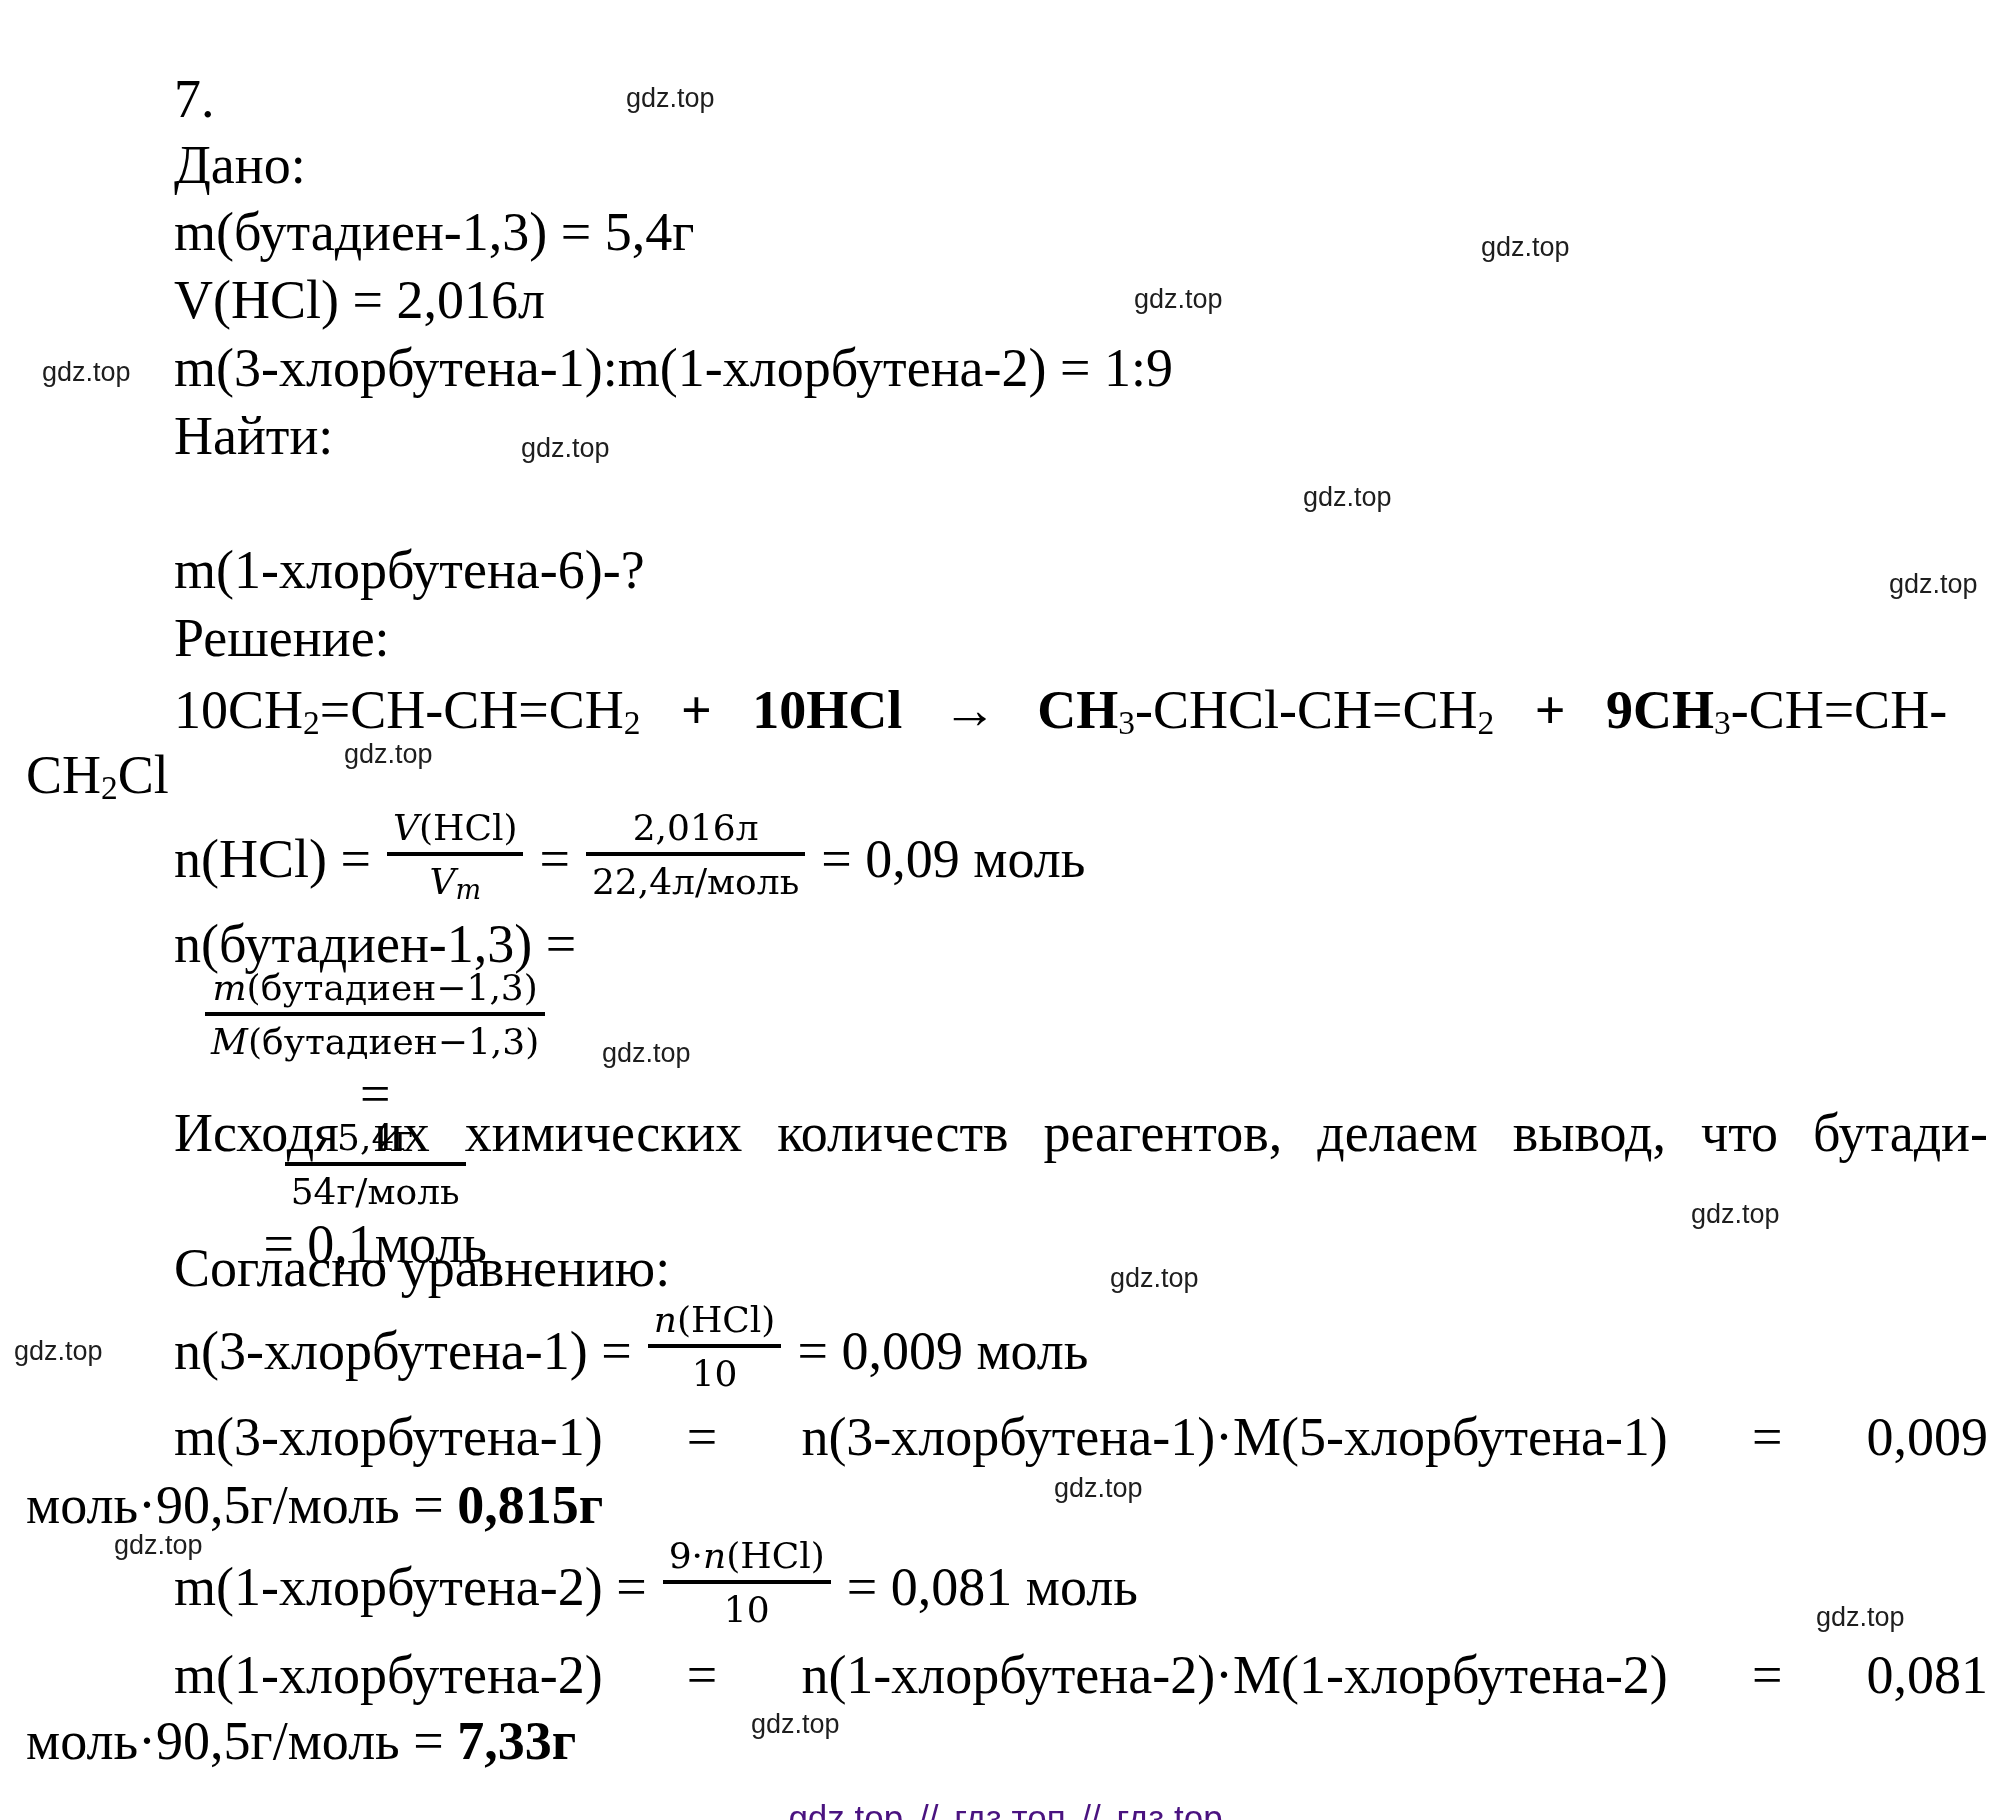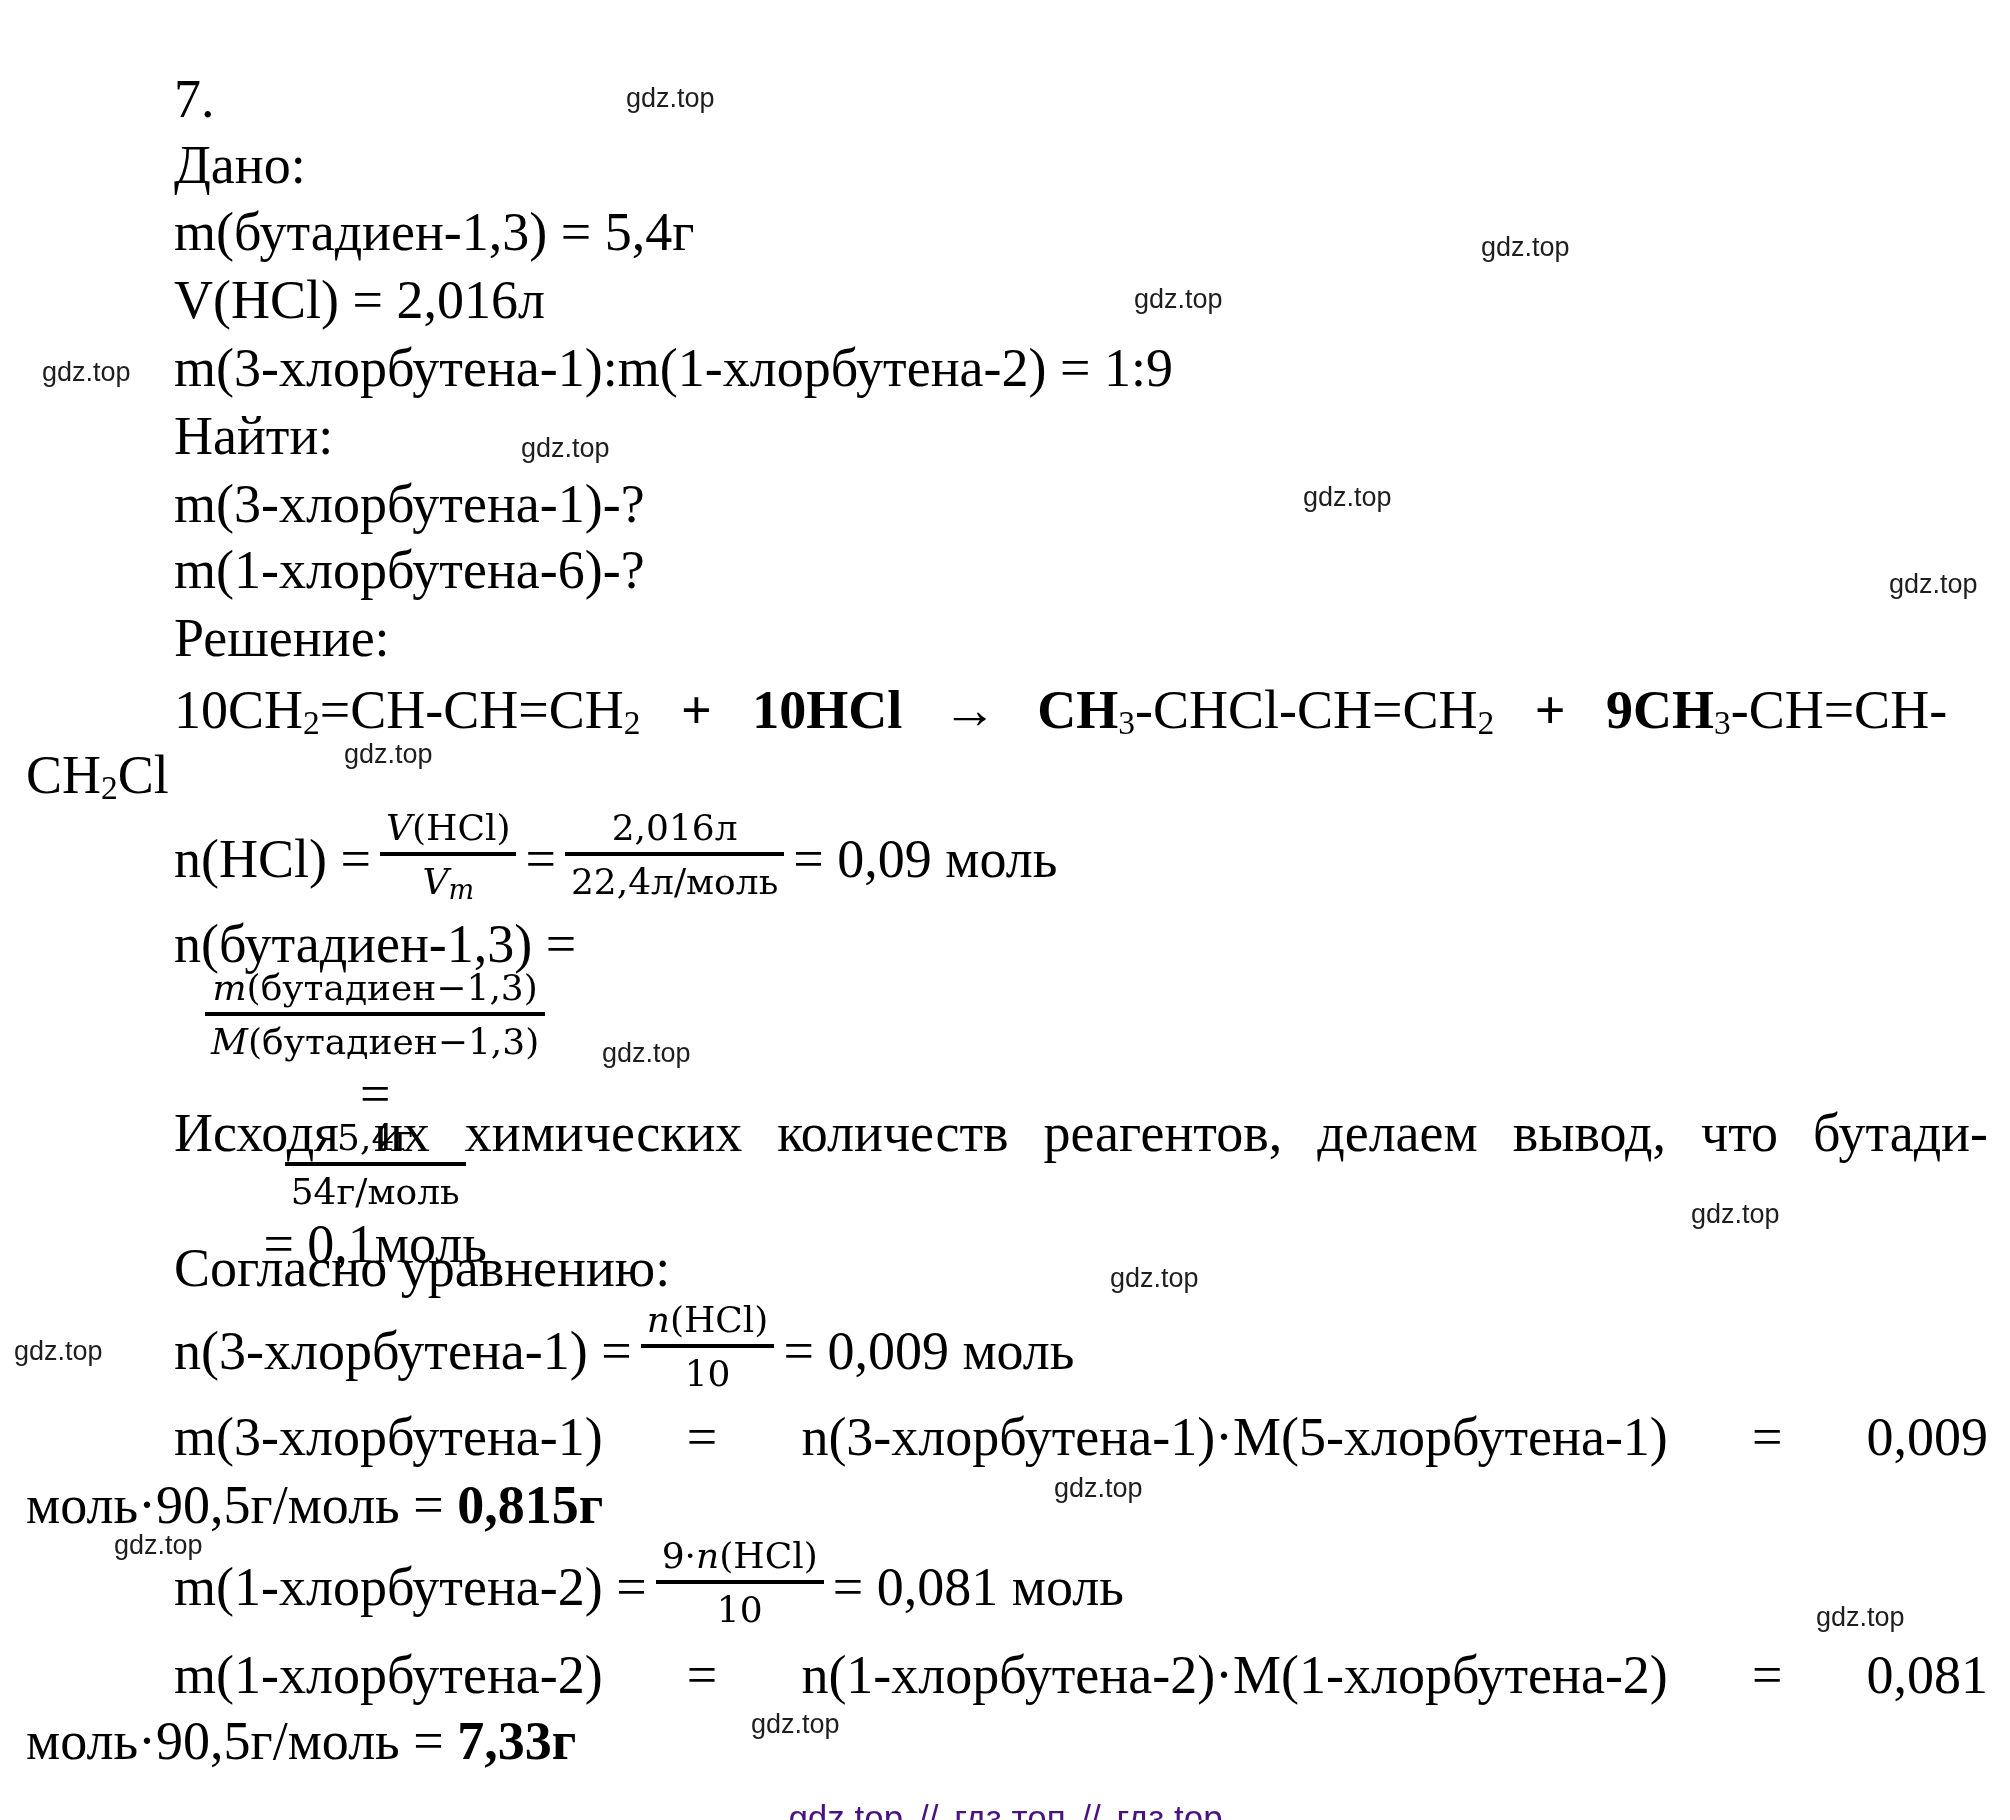--- a/index.html
+++ b/index.html
@@ -29,21 +29,21 @@
     }
     .footer {
       position: absolute; left: 0; top: 1800px; width: 2011px; text-align: center;
       font-family: "Liberation Sans", "DejaVu Sans", sans-serif;
       font-size: 35px; line-height: 1; color: #4a1380;
     }
     .footer .sep { margin: 0 0.45em; }
     .frac {
       display: inline-block; vertical-align: middle; text-align: center;
       font-family: "DejaVu Serif", "Liberation Serif", serif;
-      font-size: 36px; line-height: 1.15; margin: 0 9px;
+      font-size: 36px; line-height: 1.15; margin: 0 16px;
       position: relative; top: -4px;
     }
     .frac .num { display: block; padding: 0 6px 4px 6px; border-bottom: 4px solid #000; }
     .frac .den { display: block; padding: 5px 6px 0 6px; }
     .it { font-style: italic; }
     .b { font-weight: bold; }
     .just { display: flex; justify-content: space-between; }
     .ws { word-spacing: 0.5em; font-weight: bold; }
   </style>
 </head>
@@ -53,21 +53,20 @@
 
 
   <div class="ln" style="left:174px; top:72px;">7.</div>
 
   <div class="ln" style="left:174px; top:138px;">Дано:</div>
   <div class="ln" style="left:174px; top:205px;">m(бутадиен-1,3) = 5,4г</div>
   <div class="ln" style="left:174px; top:273px;">V(HCl) = 2,016л</div>
   <div class="ln" style="left:174px; top:341px;">m(3-хлорбутена-1):m(1-хлорбутена-2) = 1:9</div>
 
   <div class="ln" style="left:174px; top:409px;">Найти:</div>
-  <div class="ln" style="left:174px; top:477px;">m(3-хлорбутена-1)-?</div>
   <div class="ln" style="left:174px; top:543px;">m(1-хлорбутена-6)-?</div>
 
   <div class="ln" style="left:174px; top:611px;">Решение:</div>
 
   <div class="ln just" style="left:174px; top:683px; width:1814px;">
     <span><span>10CH</span><sub>2</sub><span>=CH-CH=CH</span><sub>2</sub><span class="ws"> + 10HCl → CH</span><sub>3</sub><span>-CHCl-CH=CH</span><sub>2</sub><span class="ws"> + 9CH</span><sub>3</sub><span>-CH=CH-</span></span>
   </div>
   <div class="ln" style="left:26px; top:748px;"><span>CH</span><sub>2</sub><span>Cl</span></div>
 
   <div class="ln" style="left:174px; top:804px; height:109px; display:flex; align-items:center;">

